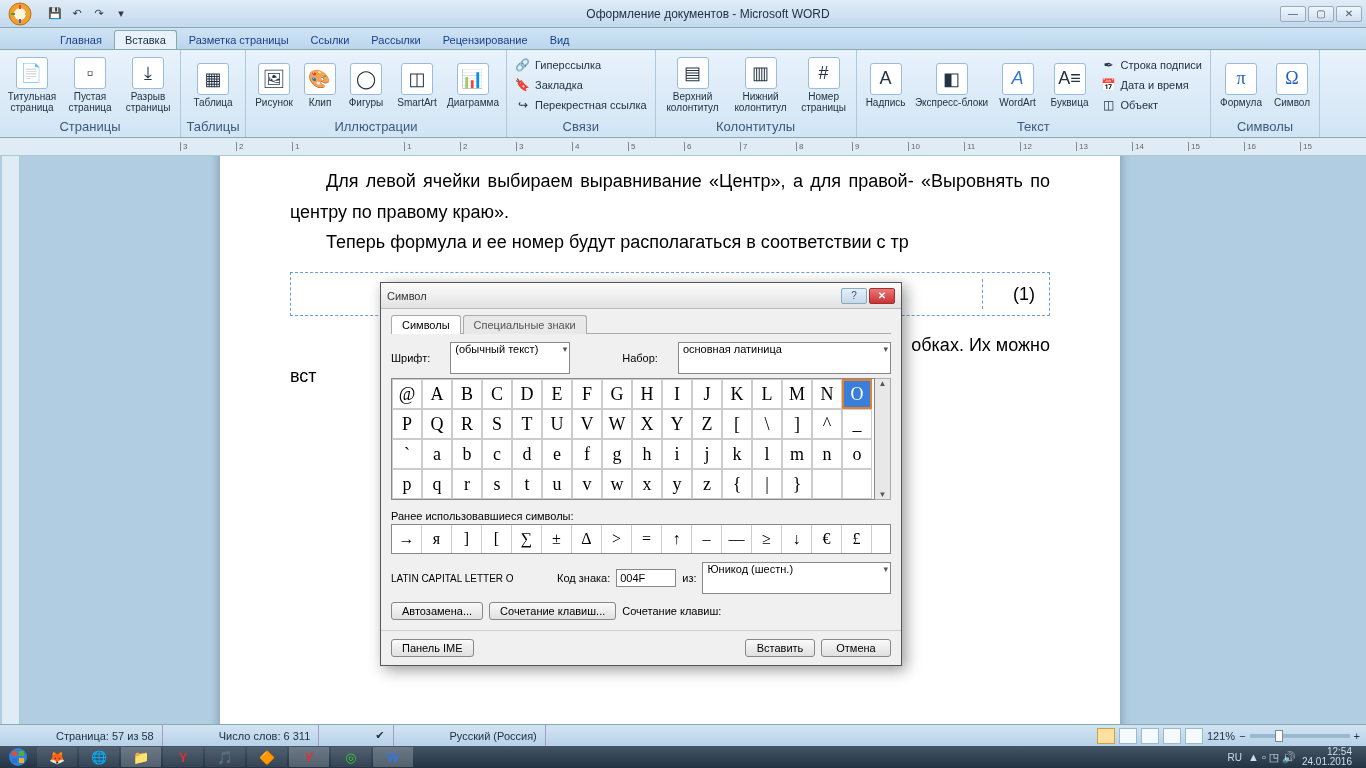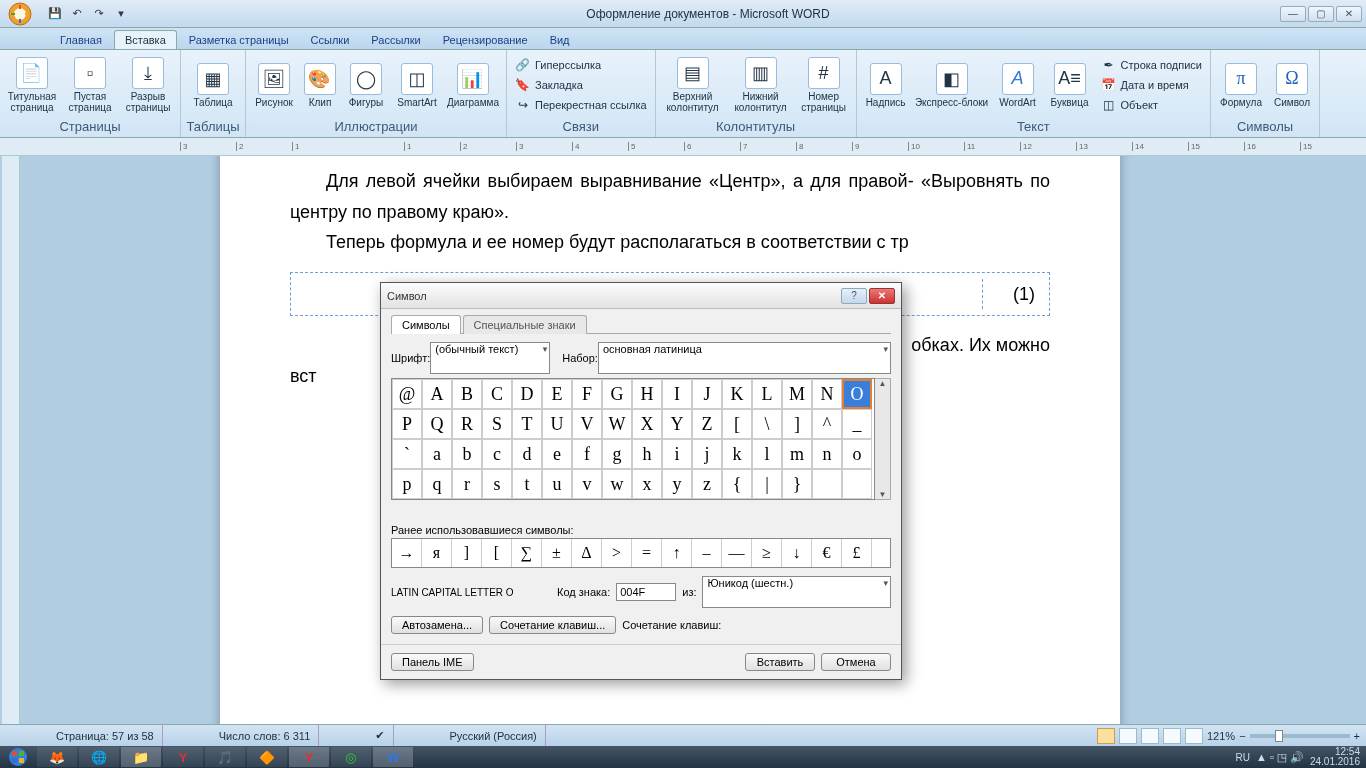--- a/index.html
+++ b/index.html
@@ -47,31 +47,31 @@
 .dlg-title { height: 26px; background: linear-gradient(#fcfcfc,#e2e2e2); display: flex; align-items: center; padding: 0 6px; border-bottom: 1px solid #bbb; }
 .dlg-title-text { flex: 1; color: #333; }
 .dlg-hc { display: flex; gap: 2px; }
 .dlg-hc-btn { width: 26px; height: 16px; border-radius: 2px; display: flex; align-items: center; justify-content: center; font-size: 10px; cursor: pointer; }
 .dlg-help { background: linear-gradient(#e5eff9,#c5d8ec); border: 1px solid #8ab; color: #357; }
 .dlg-close { background: linear-gradient(#e77,#c33); border: 1px solid #933; color: #fff; font-weight: bold; }
 .dlg-body { padding: 6px 10px 10px; }
 .dlg-tabs { display: flex; border-bottom: 1px solid #aaa; }
 .dlg-tab { padding: 3px 10px; background: #fff; border: 1px solid #aaa; border-bottom: none; margin-right: 2px; margin-bottom: -1px; border-radius: 3px 3px 0 0; cursor: pointer; }
 .dlg-tab.inactive { background: #e8e8e8; color: #555; }
-.dlg-row { display: flex; align-items: center; gap: 0; margin: 8px 0 4px; }
+.dlg-row { display: flex; align-items: center; gap: 20px; margin: 8px 0 4px; }
 .dlg-label { font-size: 11px; }
 .dlg-combo { border: 1px solid #888; background: #fff; height: 32px; padding: 0 16px 0 4px; font-size: 11px; position: relative; }
 .dlg-combo::after { content: "▾"; position: absolute; right: 2px; top: 1px; font-size: 9px; color: #555; }
 .sym-grid-wrap { display: flex; }
 .sym-grid { flex: 1; border: 1px solid #888; background: #fff; }
 .sym-row { display: flex; }
 .sym-cell { width: 30px; height: 30px; border: 1px solid #ccc; display: flex; align-items: center; justify-content: center; font-family: "Times New Roman", serif; font-size: 18px; cursor: pointer; }
 .sym-cell.selected { background: #3a7edc; color: #fff; border: 2px solid #e08030; }
 .sym-scroll { width: 16px; background: #e8e8e8; border: 1px solid #aaa; border-left: none; display: flex; flex-direction: column; align-items: center; justify-content: space-between; font-size: 8px; color: #555; }
-.recent-label { margin-top: 24px; }
+.recent-label { margin-top: 10px; }
 .recent-row { display: flex; border: 1px solid #888; background: #fff; margin-top: 2px; }
 .recent-cell { width: 30px; height: 28px; border-right: 1px solid #ccc; display: flex; align-items: center; justify-content: center; font-family: "Times New Roman", serif; font-size: 16px; }
 .charinfo-row { display: flex; align-items: center; gap: 6px; margin-top: 8px; }
 .textbox { border: 1px solid #888; background: #fff; height: 18px; padding: 0 3px; font-size: 11px; display: flex; align-items: center; }
 .dlg-btn { background: linear-gradient(#fafafa,#e0e0e0); border: 1px solid #888; border-radius: 3px; padding: 2px 10px; font-size: 11px; cursor: pointer; min-width: 70px; text-align: center; }
 .dlg-footer { display: flex; justify-content: space-between; align-items: center; padding: 8px 10px; border-top: 1px solid #ccc; }
 
 
 .statusbar { position: absolute; left: 0; right: 0; bottom: 22px; height: 22px; background: linear-gradient(#d2e4f3,#b8d2e8); display: flex; align-items: center; font-size: 11px; color: #234; border-top: 1px solid #8aa; }
 .st-item { padding: 0 8px; border-right: 1px solid #a9c; height: 100%; display: flex; align-items: center; gap: 3px; margin-left: 48px; }
@@ -79,21 +79,21 @@
 .view-btn { width: 18px; height: 16px; background: #f5faff; border: 1px solid #9bc; cursor: pointer; }
 .view-btn.active { background: #fce0a0; border-color: #d0a040; }
 .zoom-slider { width: 100px; height: 4px; background: #9bc; position: relative; }
 .zoom-thumb { position: absolute; width: 8px; height: 12px; background: #fff; border: 1px solid #789; top: -4px; }
 
 
 .taskbar { position: absolute; left: 0; right: 0; bottom: 0; height: 22px; background: linear-gradient(#456,#234); display: flex; align-items: center; }
 .start-btn { width: 36px; height: 22px; display: flex; align-items: center; justify-content: center; }
 .tb-item { width: 40px; height: 20px; margin: 0 1px; background: rgba(255,255,255,0.08); display: flex; align-items: center; justify-content: center; font-size: 13px; cursor: pointer; }
 .tb-item.active { background: rgba(255,255,255,0.22); }
-.tray { margin-left: auto; display: flex; align-items: center; color: #cde; font-size: 10px; gap: 6px; padding-right: 6px; }
+.tray { margin-left: auto; display: flex; align-items: center; color: #cde; font-size: 10px; gap: 6px; padding-right: 14px; }
 .tray-icons { display: flex; gap: 3px; font-size: 11px; }
 .clock-block { text-align: right; line-height: 1; }
 </style>
 </head>
 <body>
 
 <div class="titlebar">
   <div class="office-btn">
     <svg viewBox="0 0 24 24">
         <circle cx="12" cy="12" r="11" fill="#f0a030" stroke="#c07010"></circle>

